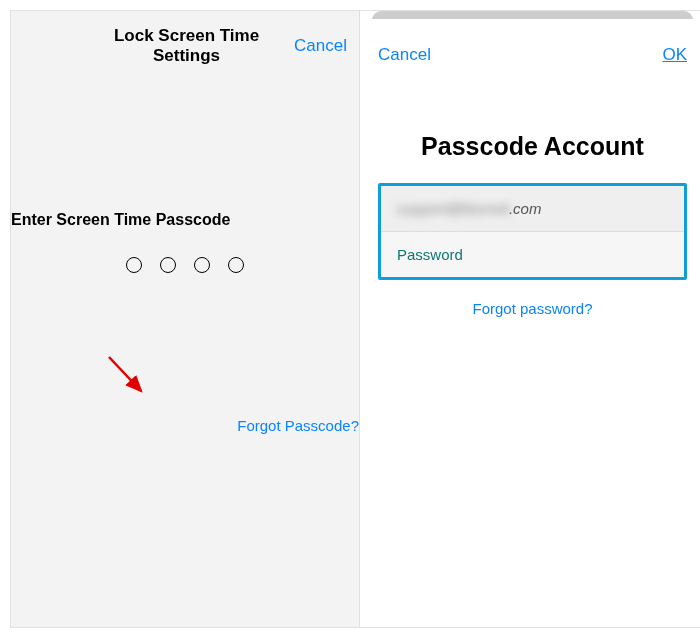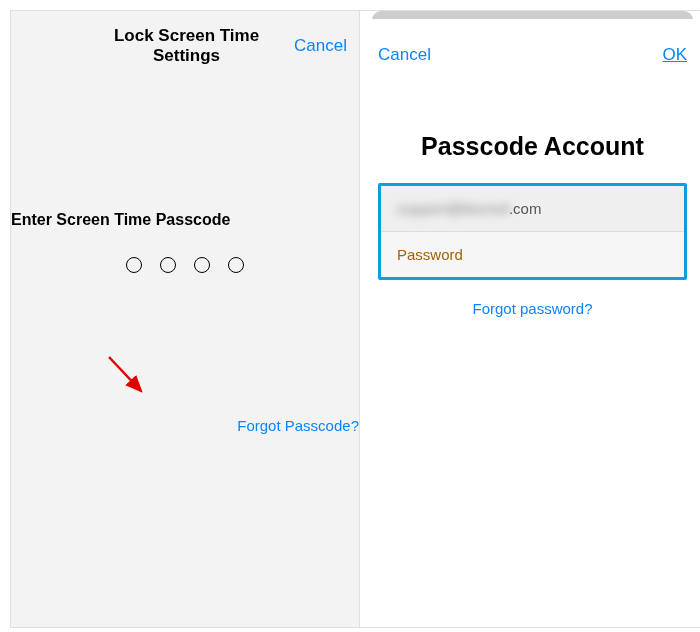--- a/index.html
+++ b/index.html
@@ -153,23 +153,24 @@
       border-bottom: 1px solid #ddd;
       position: relative;
     }
     .blur-text {
       filter: blur(4px);
       color: #888;
       display: inline;
     }
     .clear-suffix {
       color: #555;
+      font-style: italic;
     }
     .input-field.password {
-      color: #a16207;
+      color: #0f766e;
       background: #f6f6f6;
     }
     .forgot-password {
       text-align: center;
       font-size: 15px;
       color: #0b84ff;
       margin-top: 20px;
     }
   </style>
 </head>

